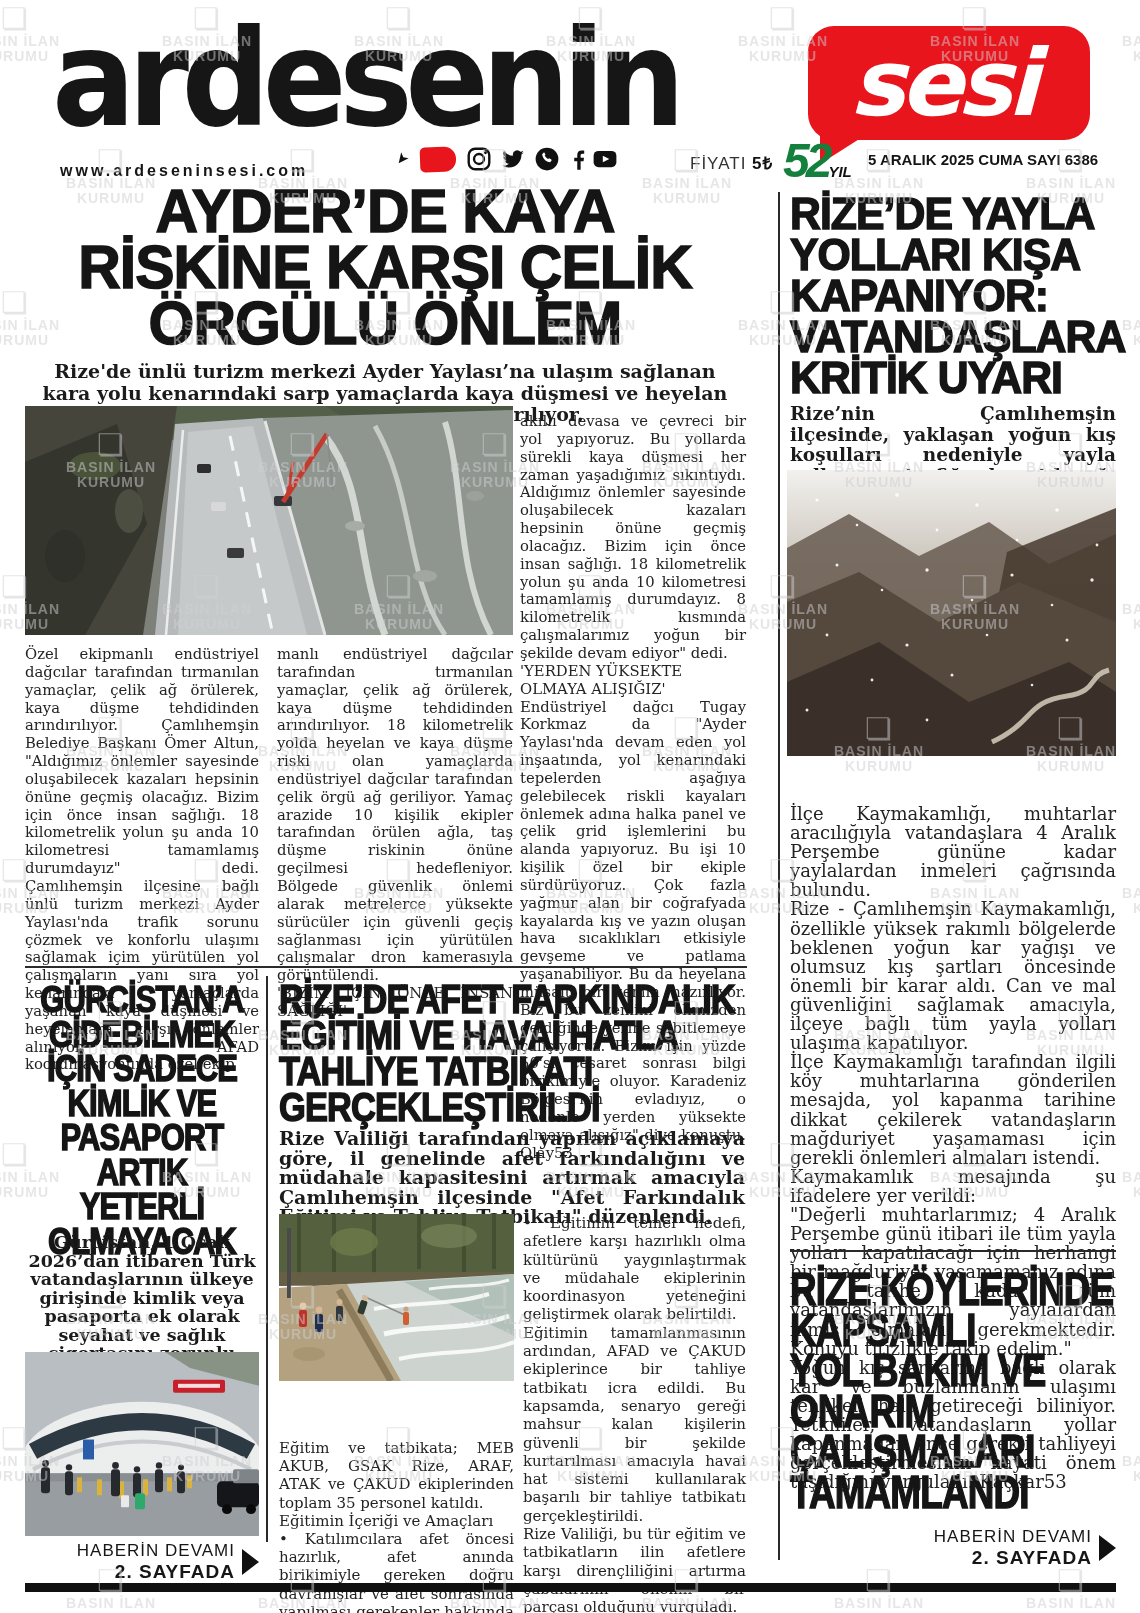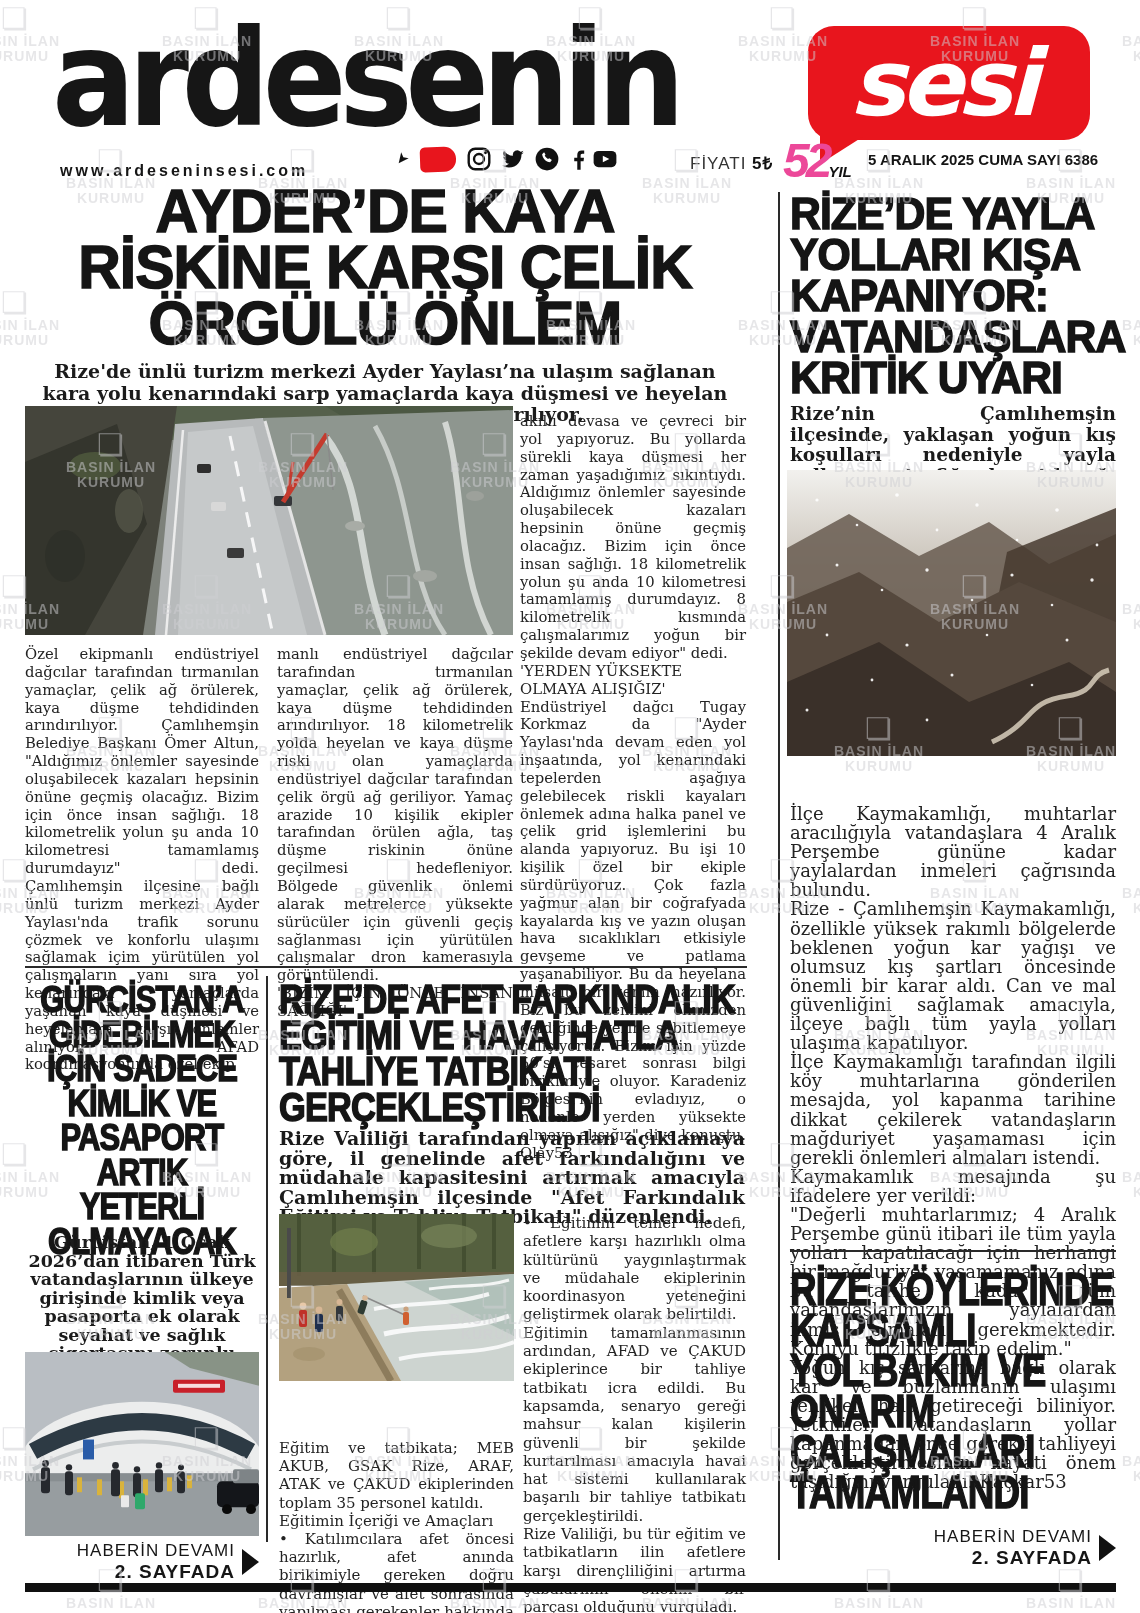--- a/index.html
+++ b/index.html
@@ -25,21 +25,21 @@
   .website{left:60px;top:150px;font-weight:bold;font-size:16px;letter-spacing:3px;color:#161616;margin-top:12px;}
   .cursor-ic{left:396px;top:150px;font-size:15px;transform:rotate(128deg);color:#111;}
   .flag-ic{left:420px;top:147px;width:36px;height:25px;background:#e8151d;
            border-radius:5px 12px 12px 5px;transform:rotate(-2deg);}
   .soc{top:146px;width:26px;height:26px;color:#111;}
   .soc svg{width:26px;height:26px;display:block;}
   .s-ig{left:466px;} .s-tw{left:500px;} .s-wa{left:534px;} .s-fb{left:566px;} .s-yt{left:592px;}
   .price{left:690px;top:151px;font-size:17px;color:#333;letter-spacing:1px;}
   .price b{color:#111;}
   .years{left:783px;top:133px;}
-  .years .y-num{font-size:48px;font-weight:bold;font-style:italic;letter-spacing:-4px;color:#ec4899;}
+  .years .y-num{font-size:48px;font-weight:bold;font-style:italic;letter-spacing:-4px;color:#15803d;}
   .years .y-lab{font-size:15px;font-weight:bold;font-style:italic;color:#111;}
   .date{left:868px;top:151px;font-size:15px;font-weight:bold;color:#141414;letter-spacing:0px;}
   
   .hl{font-weight:bold;color:#151515;-webkit-text-stroke:1.5px #151515;}
   .mh{left:10px;top:183px;width:750px;text-align:center;font-size:62px;line-height:56px;
       letter-spacing:-1px;transform:scaleX(.95);transform-origin:center top;}
   .msub{left:38px;top:361px;width:694px;text-align:center;font-weight:bold;font-size:19px;line-height:21.5px;}
   .rh{left:790px;top:193px;width:345px;font-size:45px;line-height:41px;letter-spacing:-1px;
       transform:scaleX(.95);transform-origin:left top;}
   .rsub{left:790px;top:404px;width:326px;font-weight:bold;font-size:18.5px;line-height:20.5px;text-align:justify;}

